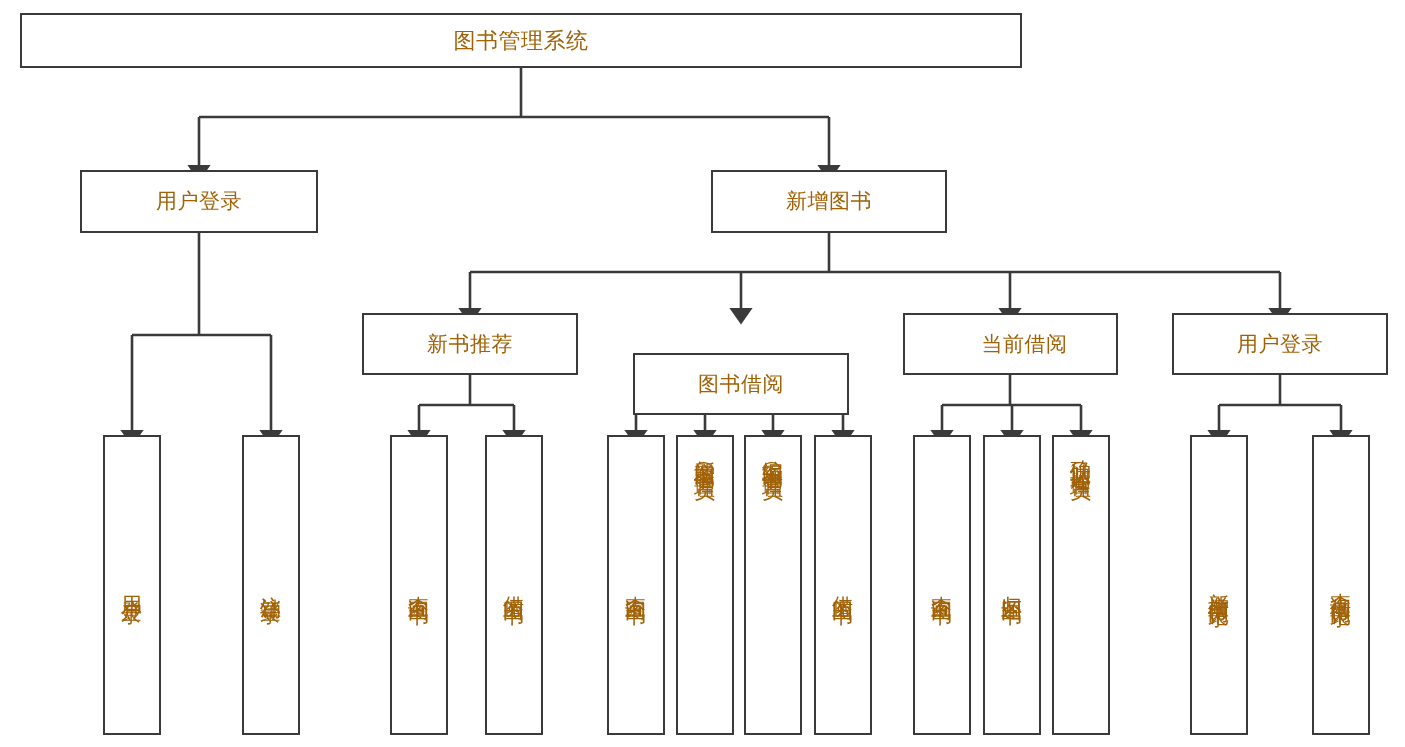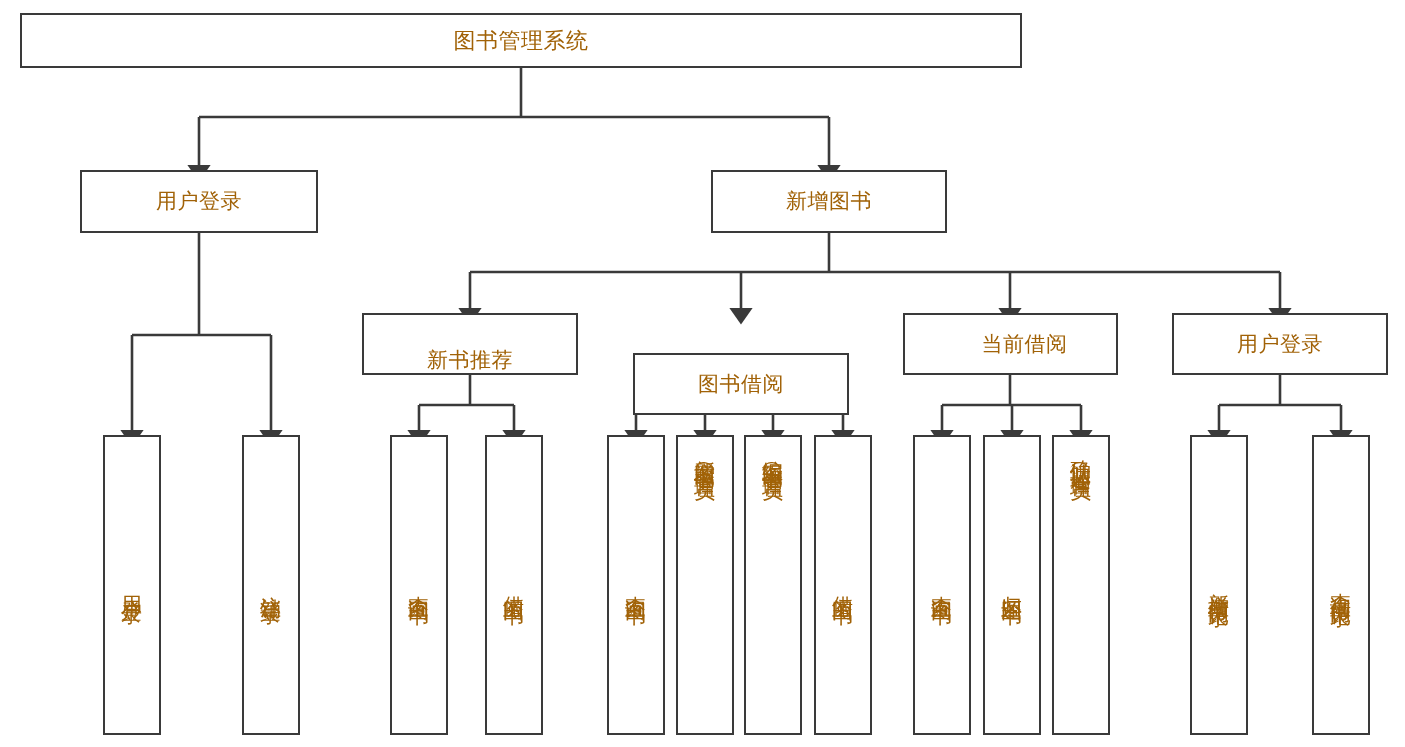--- a/index.html
+++ b/index.html
@@ -126,21 +126,21 @@
   <div id="nodes-layer">
       <div class="node root horiz" style="left: 20px; top: 13px; width: 1002px; height: 55px;">
         <span class="label">图书管理系统</span>
       </div>
       <div class="node level2 horiz" style="left: 80px; top: 170px; width: 238px; height: 63px;">
         <span class="label">用户登录</span>
       </div>
       <div class="node level2 horiz" style="left: 711px; top: 170px; width: 236px; height: 63px;">
         <span class="label">新增图书</span>
       </div>
-      <div class="node level3 horiz" style="left: 362px; top: 313px; width: 216px; height: 62px; align-items: flex-end;">
+      <div class="node level3 horiz" style="left: 362px; top: 313px; width: 216px; height: 62px;">
         <span class="label">新书推荐</span>
       </div>
       <div class="node level3 horiz" style="left: 633px; top: 313px; width: 216px; height: 62px; margin-top: 40px;">
         <span class="label">图书借阅</span>
       </div>
       <div class="node level3 horiz" style="left: 903px; top: 313px; width: 215px; height: 62px; padding-left: 28px;">
         <span class="label">当前借阅</span>
       </div>
       <div class="node level3 horiz" style="left: 1172px; top: 313px; width: 216px; height: 62px;">
         <span class="label">用户登录</span>

